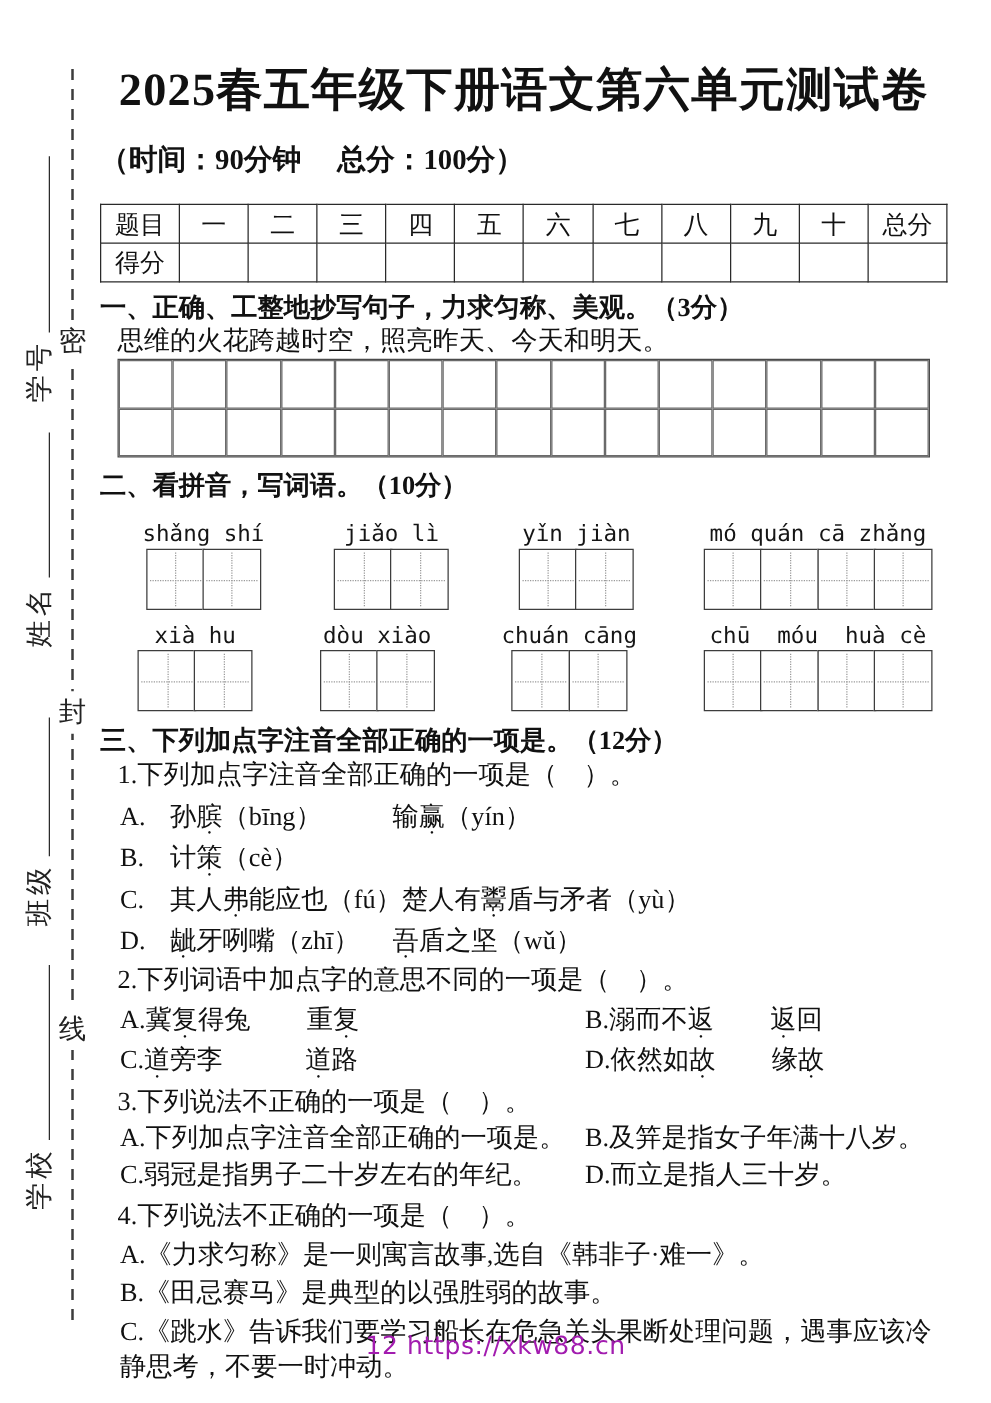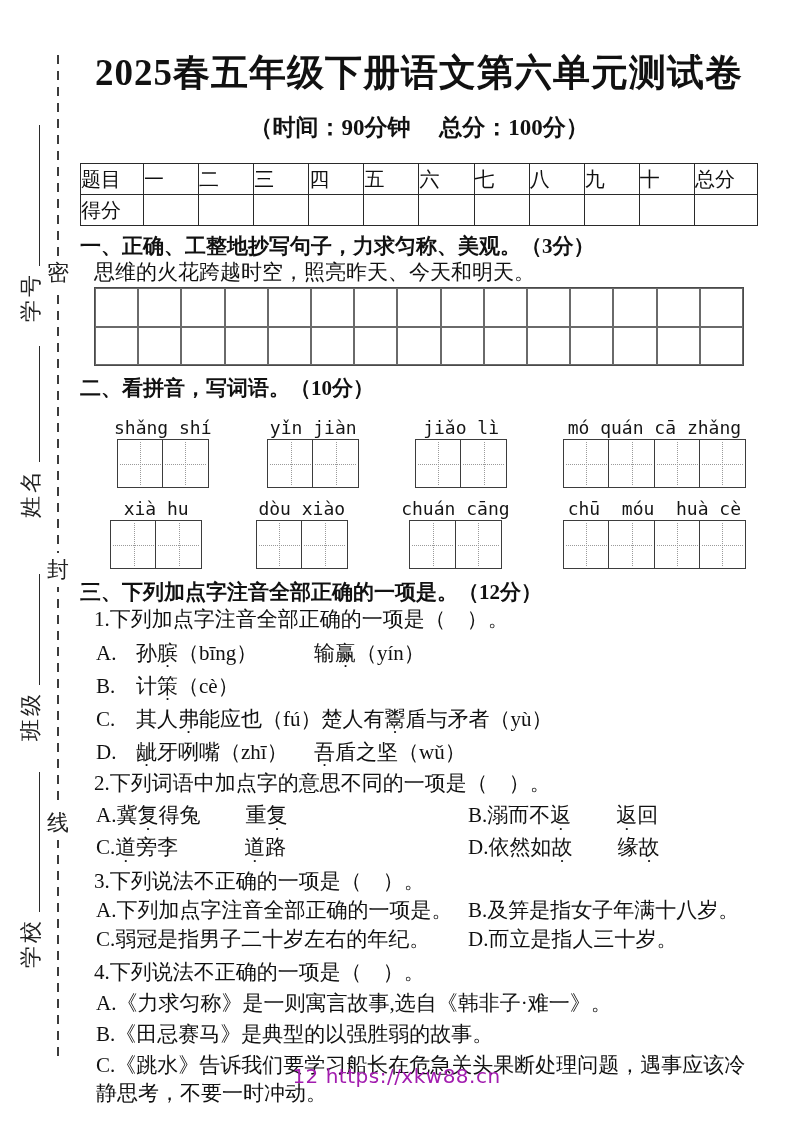--- a/index.html
+++ b/index.html
@@ -12,24 +12,24 @@
   .seal-char{position:absolute;left:44px;width:28px;text-align:center;background:#fff;
     font-size:22px;color:#222;padding:5px 0;line-height:1.1;}
   .mfield{position:absolute;height:30px;transform-origin:0 0;transform:rotate(-90deg);
     display:flex;align-items:flex-end;}
   .mfield .mlabel{font-size:22px;letter-spacing:3px;color:#222;line-height:28px;white-space:nowrap;}
   .mfield .fill-line{flex:1;border-bottom:1.5px solid #2b2b2b;margin:0 0 5px 6px;}
 
   
   .main{position:absolute;left:80px;top:0;width:678px;}
   .title{margin:50px 0 0 0;text-align:center;font-size:37px;font-weight:bold;letter-spacing:1px;line-height:46px;}
-  .subtitle{margin-top:16px;text-align:center;font-size:23px;font-weight:bold;line-height:32px;}
+  .subtitle{margin-top:16px;text-align:left;font-size:23px;font-weight:bold;line-height:32px;}
 
   table.score{border-collapse:collapse;width:100%;margin-top:19px;table-layout:fixed;}
-  table.score td{border:1.6px solid #2a2a2a;height:30px;font-size:20px;padding:0;}
+  table.score td{border:1.6px solid #2a2a2a;height:30px;text-align:center;font-size:20px;padding:0;}
   table.score td.wide{width:62px;}
 
   .sec-head{font-size:21px;font-weight:bold;line-height:25px;}
   .s1-head{margin-top:8px;}
   .copy-sentence{font-size:21px;line-height:24px;margin:1px 0 0 14px;}
   .copy-grid{display:grid;grid-template-columns:repeat(15,1fr);border:1.5px solid #4a4a4a;
     width:648px;margin:3px 0 0 14px;}
   .cg-cell{border:1px solid #6a6a6a;height:36.5px;}
 
   .s2-head{margin-top:10px;}
@@ -171,28 +171,28 @@
     <div class="sec-head s2-head">二、看拼音，写词语。（10分）</div>
     <div class="py-row">
         <div class="py-group">
           <div class="py-label">shǎng shí</div>
           <div class="py-boxes">
             <div class="tian"></div>
             <div class="tian"></div>
           </div>
         </div>
         <div class="py-group">
+          <div class="py-label">jiǎo lì</div>
+          <div class="py-boxes">
+            <div class="tian"></div>
+            <div class="tian"></div>
+          </div>
+        </div>
+        <div class="py-group">
           <div class="py-label">yǐn jiàn</div>
-          <div class="py-boxes">
-            <div class="tian"></div>
-            <div class="tian"></div>
-          </div>
-        </div>
-        <div class="py-group">
-          <div class="py-label">jiǎo lì</div>
           <div class="py-boxes">
             <div class="tian"></div>
             <div class="tian"></div>
           </div>
         </div>
         <div class="py-group">
           <div class="py-label">mó quán cā zhǎng</div>
           <div class="py-boxes">
             <div class="tian"></div>
             <div class="tian"></div>

